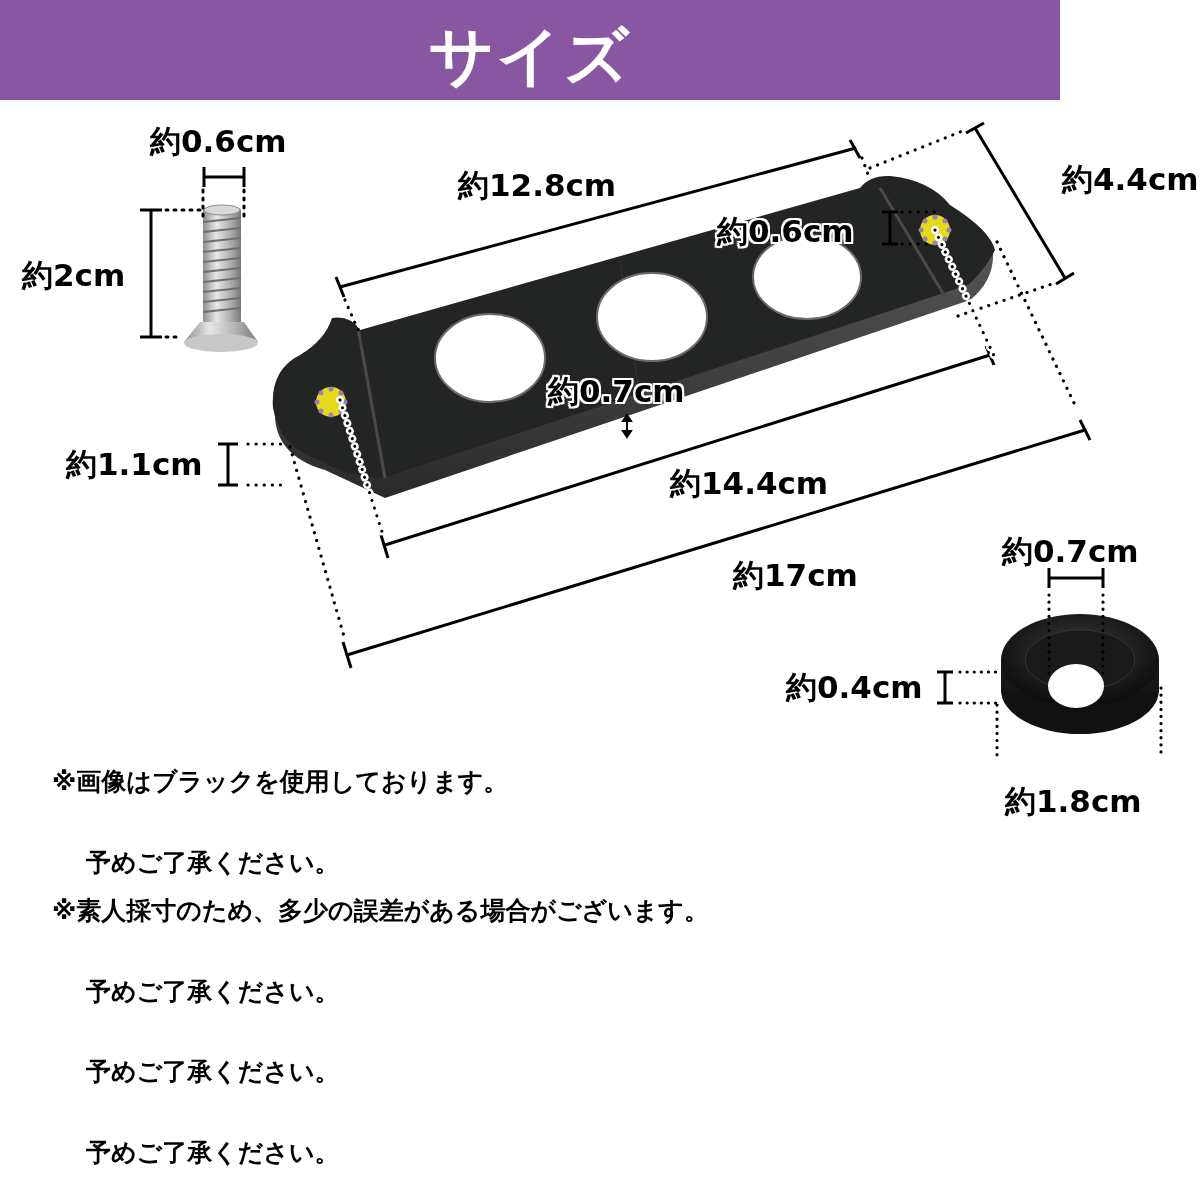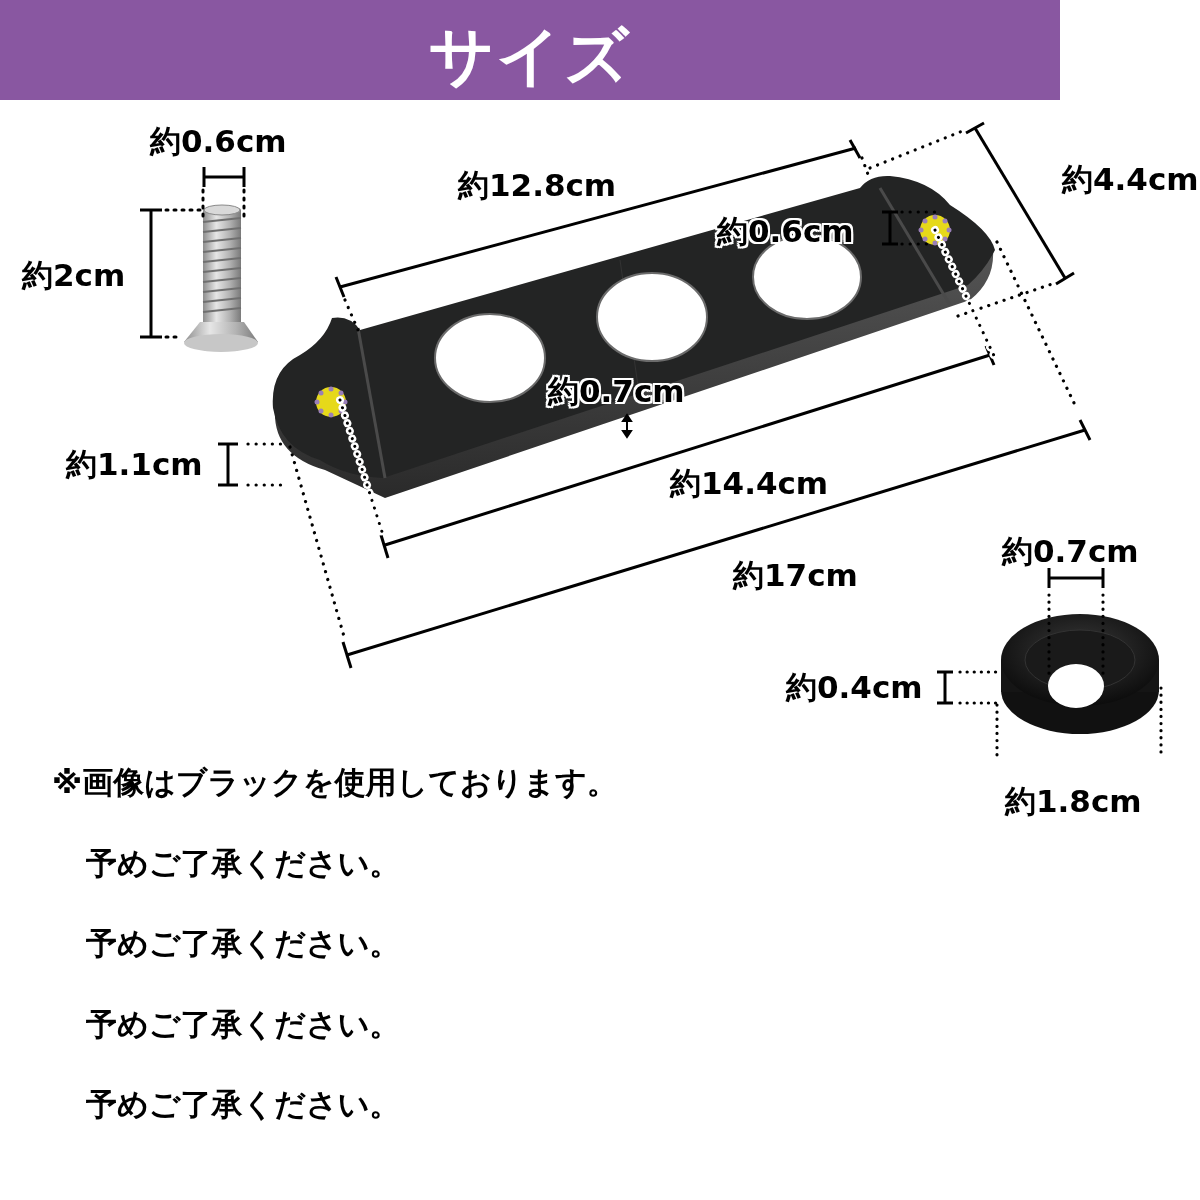--- a/index.html
+++ b/index.html
@@ -6,21 +6,21 @@
   body { width:1200px; height:1200px; background:#ffffff; position:relative; overflow:hidden;
          font-family:"DejaVu Sans", "Liberation Sans", sans-serif; color:#000; }
   .header { position:absolute; left:0; top:0; width:1060px; height:100px; background:#8957a1;
             display:flex; align-items:flex-end; justify-content:center; }
   .header-title { color:#ffffff; font-size:64px; font-weight:bold; letter-spacing:2px; }
   .diagram { position:absolute; left:0; top:100px; width:1068px; height:660px; }
   .label { position:absolute; font-size:31px; font-weight:bold; white-space:nowrap; line-height:1; color:#000; }
   .label.halo { text-shadow: 2px 0 0 #fff, -2px 0 0 #fff, 0 2px 0 #fff, 0 -2px 0 #fff,
                 2px 2px 0 #fff, -2px -2px 0 #fff, 2px -2px 0 #fff, -2px 2px 0 #fff; }
   .notes { position:absolute; left:52px; top:758px; width:1140px; }
-  .note-line { font-size:31px; font-weight:bold; line-height:48.5px; white-space:nowrap; }
+  .note-line { font-size:25px; font-weight:bold; line-height:48.5px; white-space:nowrap; }
   .note-line.indent { padding-left:34px;margin-top:32px; }
 </style>
 </head>
 <body>
 
 <div class="header">
   <span class="header-title">サイズ</span>
 </div>
 
 <div class="diagram">
@@ -203,16 +203,17 @@
   <div class="label" style="left:670px;top:368px;">約14.4cm</div>
   <div class="label" style="left:733px;top:460px;">約17cm</div>
   <div class="label" style="left:1002px;top:436px;">約0.7cm</div>
   <div class="label" style="left:786px;top:572px;">約0.4cm</div>
   <div class="label" style="left:1005px;top:686px;">約1.8cm</div>
 </div>
 
 <div class="notes">
   <div class="note-line">※画像はブラックを使用しております。</div>
   <div class="note-line indent">予めご了承ください。</div>
+  <div class="note-line">※素人採寸のため、多少の誤差がある場合がございます。</div>
   <div class="note-line indent">予めご了承ください。</div>
   <div class="note-line indent">予めご了承ください。</div>
   <div class="note-line indent">予めご了承ください。</div>
 </div>
 
 </body></html>

